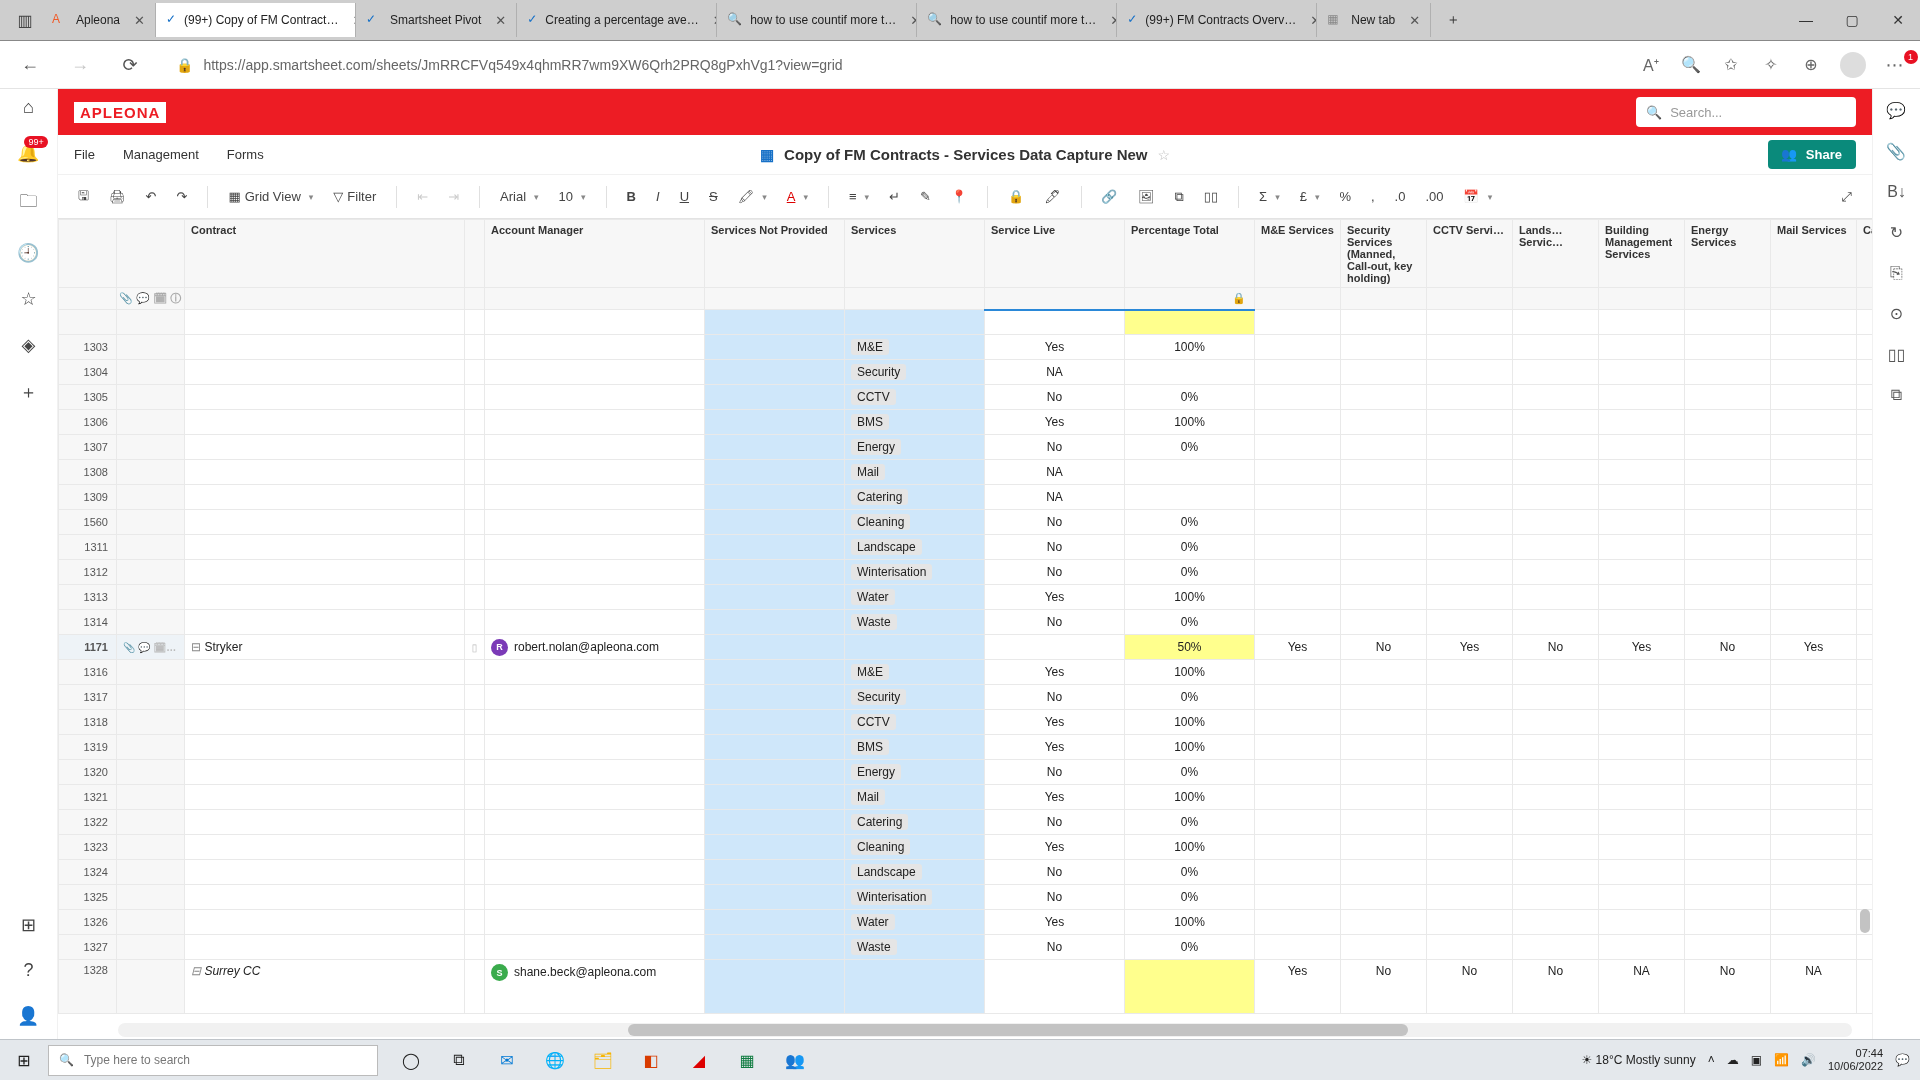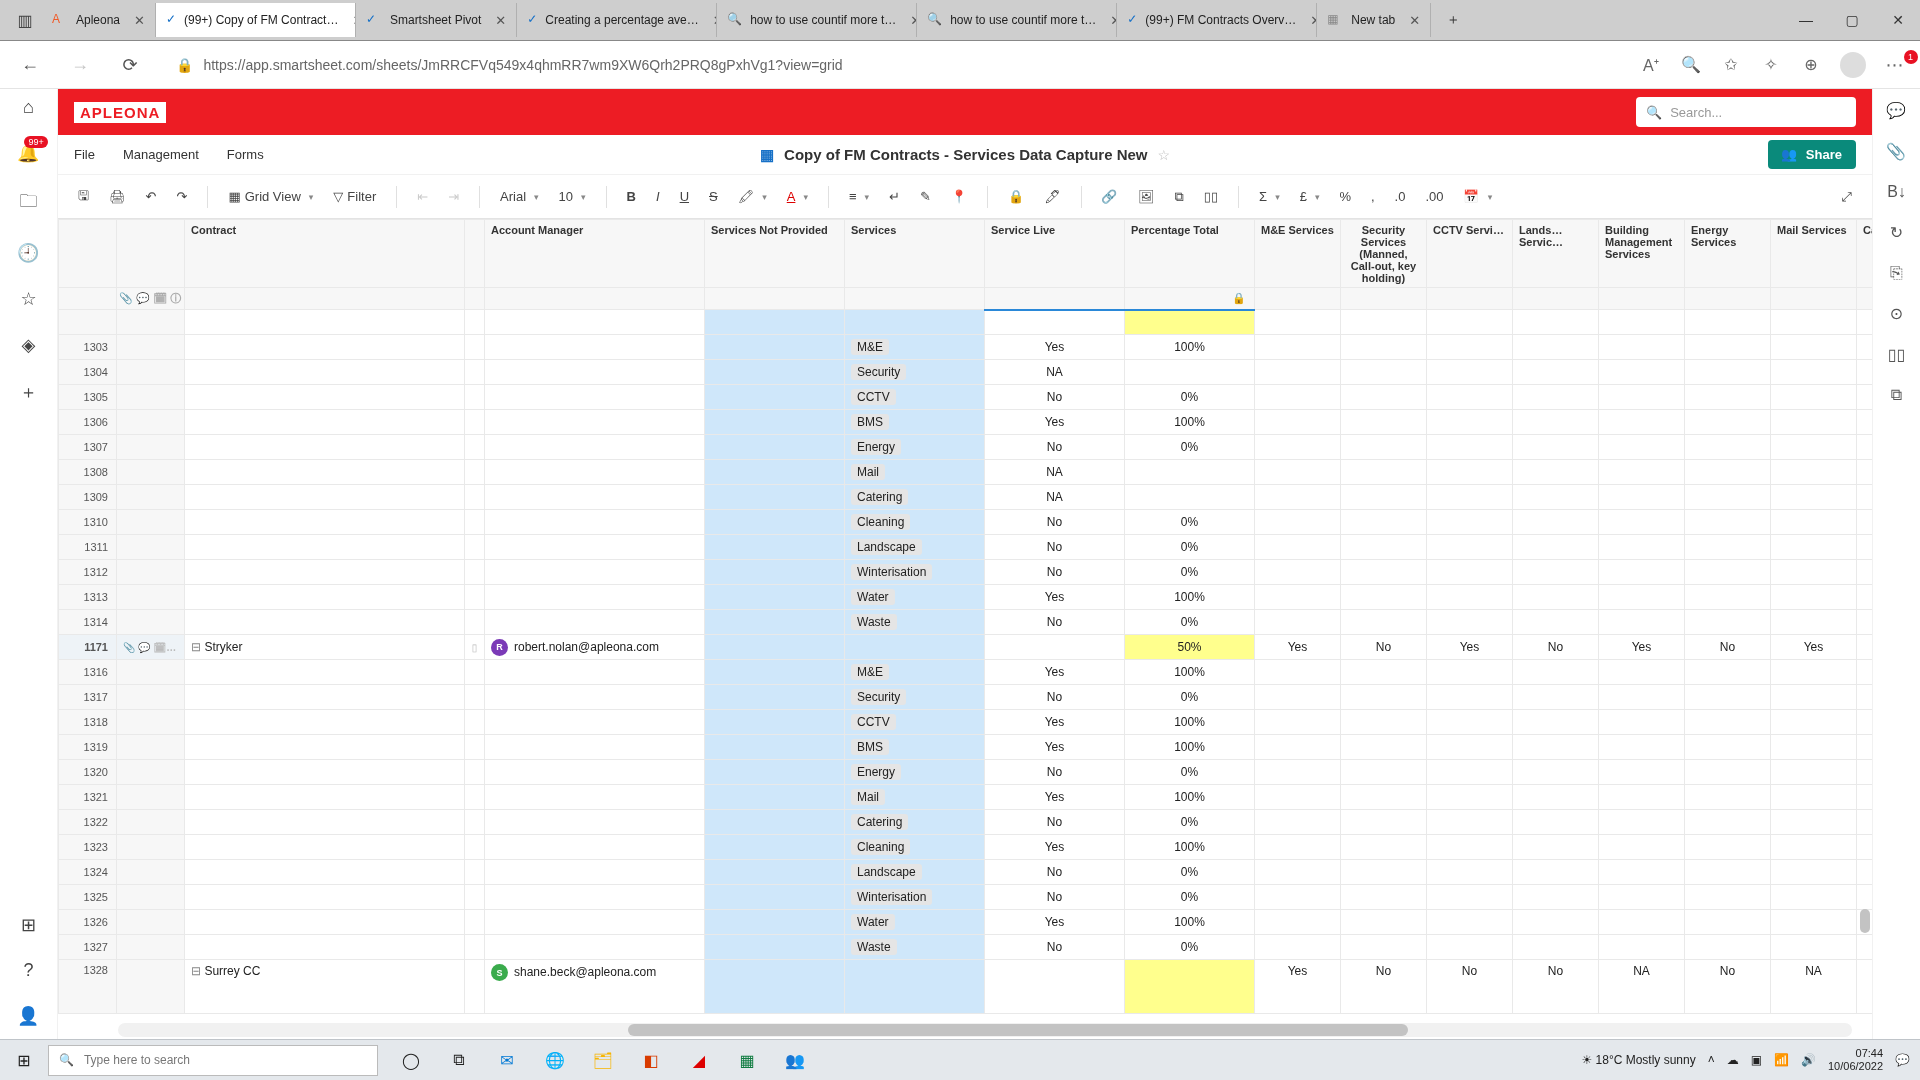--- a/index.html
+++ b/index.html
@@ -273,21 +273,21 @@
             <th class="col-rownum"></th>
               <th class="col-rowicons"></th>
             <th class="col-contract">Contract</th>
             <th class="col-handle"></th>
             <th class="col-account">Account Manager</th>
             <th class="col-snp sel-col">Services Not Provided</th>
             <th class="col-services">Services</th>
             <th class="col-live" style="text-align:left">Service Live</th>
             <th class="col-pct" style="text-align:left">Percentage Total</th>
             <th class="col-me" style="text-align:left">M&amp;E Services</th>
-            <th class="col-sec" style="text-align:center; white-space:normal">Security Services (Manned, Call-out, key holding)</th>
+            <th class="col-sec" style="text-align:left; white-space:normal">Security Services (Manned, Call-out, key holding)</th>
             <th class="col-cctv" style="text-align:left">CCTV Services</th>
             <th class="col-land" style="text-align:left; white-space:normal">Lands… Servic…</th>
             <th class="col-bms" style="text-align:left; white-space:normal">Building Management Services</th>
             <th class="col-energy" style="text-align:left; white-space:normal">Energy Services</th>
             <th class="col-mail" style="text-align:left; white-space:normal">Mail Services</th>
             <th class="col-cater" style="text-align:left; white-space:normal">Cater Servi</th>
           </tr>
           <tr class="icon-row">
             <th class="col-rownum"></th>
             <th class="col-rowicons" style="text-align:center">📎 💬 🗓 ⓘ</th>
@@ -455,21 +455,21 @@
               <td class="col-me" style=""></td>
               <td class="col-sec" style=""></td>
               <td class="col-cctv" style=""></td>
               <td class="col-land" style=""></td>
               <td class="col-bms" style=""></td>
               <td class="col-energy" style=""></td>
               <td class="col-mail" style=""></td>
               <td class="col-cater" style=""></td>
             </tr>
             <tr>
-              <td class="col-rownum" style="">1310</td>
+              <td class="col-rownum" style="">1560</td>
               <td class="col-rowicons" style=""></td>
               <td class="col-contract" style=""></td>
               <td class="col-handle" style=""></td>
               <td class="col-account" style=""></td>
               <td class="col-snp sel-col" style=""></td>
               <td class="col-services sel-col" style=""><span class="pill">Cleaning</span></td>
               <td class="col-live " style="">No</td>
               <td class="col-pct  " style="">0%</td>
               <td class="col-me" style=""></td>
               <td class="col-sec" style=""></td>
@@ -799,21 +799,21 @@
               <td class="col-cctv" style=""></td>
               <td class="col-land" style=""></td>
               <td class="col-bms" style=""></td>
               <td class="col-energy" style=""></td>
               <td class="col-mail" style=""></td>
               <td class="col-cater" style=""></td>
             </tr>
             <tr>
               <td class="col-rownum" style="height:54px;vertical-align:top;padding-top:4px;">1328</td>
               <td class="col-rowicons" style="height:54px;vertical-align:top;padding-top:4px;"></td>
-              <td class="col-contract" style="height:54px;vertical-align:top;padding-top:4px;"><span style="color:#888">⊟</span> Surrey CC</td>
+              <td class="col-contract" style="height:54px;vertical-align:top;padding-top:4px;font-style:italic;"><span style="color:#888">⊟</span> Surrey CC</td>
               <td class="col-handle" style="height:54px;vertical-align:top;padding-top:4px;"></td>
               <td class="col-account" style="height:54px;vertical-align:top;padding-top:4px;"><span class="avatar green">S</span>shane.beck@apleona.com</td>
               <td class="col-snp sel-col" style="height:54px;vertical-align:top;padding-top:4px;"></td>
               <td class="col-services sel-col" style="height:54px;vertical-align:top;padding-top:4px;"></td>
               <td class="col-live " style="height:54px;vertical-align:top;padding-top:4px;"></td>
               <td class="col-pct yellow-cell " style="height:54px;vertical-align:top;padding-top:4px;"></td>
               <td class="col-me" style="height:54px;vertical-align:top;padding-top:4px;">Yes</td>
               <td class="col-sec" style="height:54px;vertical-align:top;padding-top:4px;">No</td>
               <td class="col-cctv" style="height:54px;vertical-align:top;padding-top:4px;">No</td>
               <td class="col-land" style="height:54px;vertical-align:top;padding-top:4px;">No</td>

